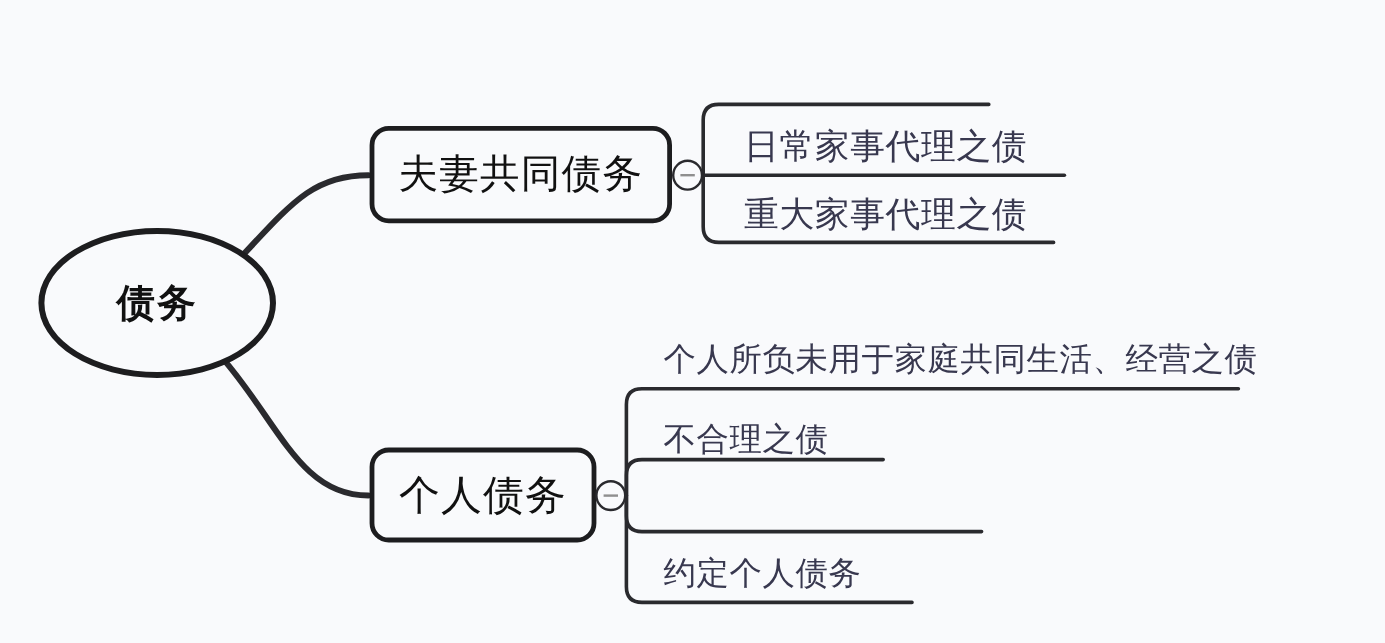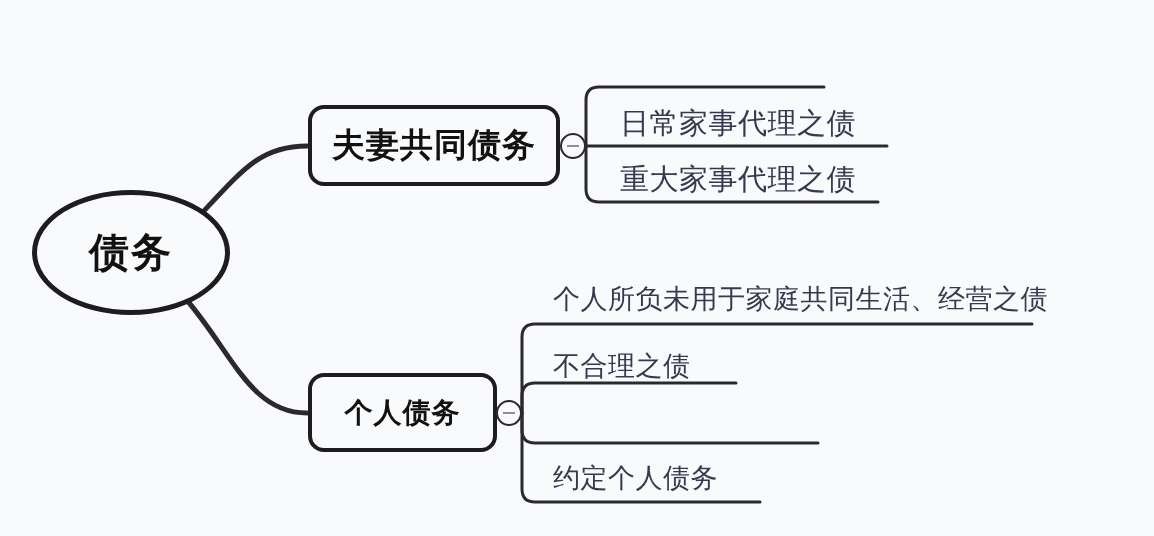--- a/index.html
+++ b/index.html
@@ -32,39 +32,39 @@
   }
 
   .root-node {
     position: absolute;
     left: 32px; top: 190px;
     width: 198px; height: 125px;
     border: 5px solid var(--node-border, #1d1d1f);
     border-radius: 50%;
     background: var(--background, #f9fafc);
     display: flex; align-items: center; justify-content: center;
-    font-size: 40px; font-weight: bold;
+    font-size: 32px; font-weight: bold;
     color: var(--node-text, #111111);
     box-sizing: border-box;
     letter-spacing: 2px;
   }
 
   .branch-node {
     position: absolute;
     border: 4px solid var(--node-border, #1d1d1f);
     border-radius: 16px;
     background: var(--background, #f9fafc);
     display: flex; align-items: center; justify-content: center;
-    font-weight: bold;
+    font-weight: normal;
     color: var(--node-text, #111111);
     box-sizing: border-box;
     letter-spacing: 1px;
   }
   .branch-1 { left: 308px; top: 105px; width: 252px; height: 81px; font-size: 33px; }
-  .branch-2 { left: 308px; top: 373px; width: 189px; height: 79px; font-size: 28px; justify-content: center; }
+  .branch-2 { left: 308px; top: 373px; width: 189px; height: 79px; font-size: 34px; justify-content: center; }
 
   .collapse-toggle {
     position: absolute;
     width: 26px; height: 26px;
     border: 2.5px solid var(--line, #2a2a2e);
     border-radius: 50%;
     background: var(--background, #f9fafc);
     box-sizing: border-box;
     display: flex; align-items: center; justify-content: center;
     cursor: pointer;

